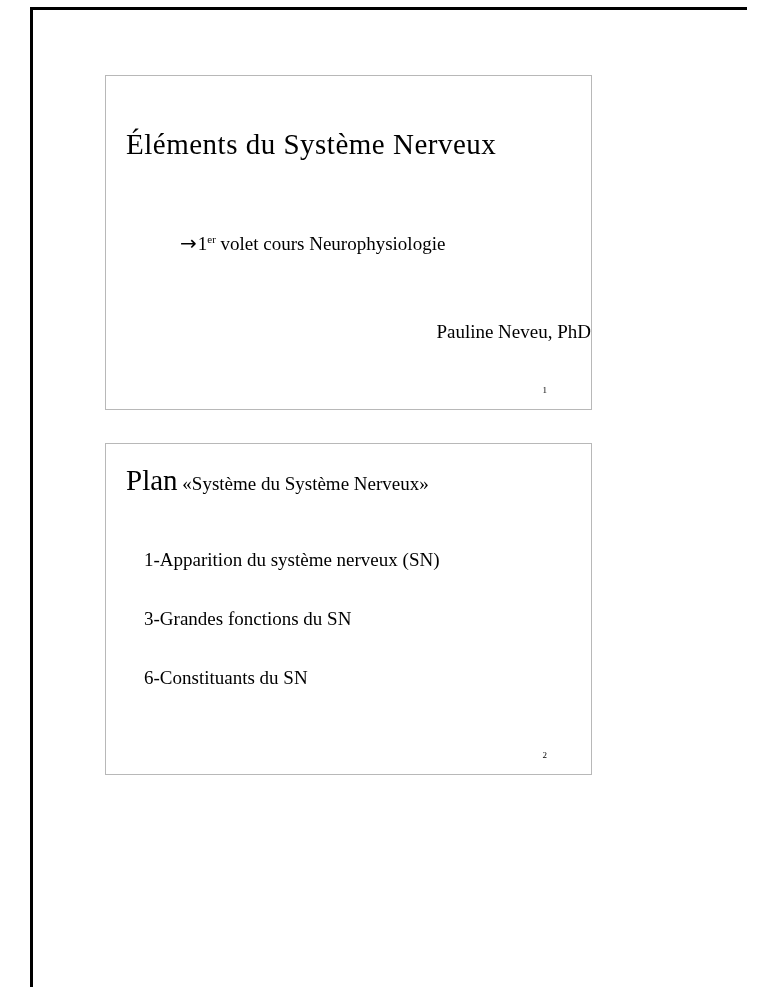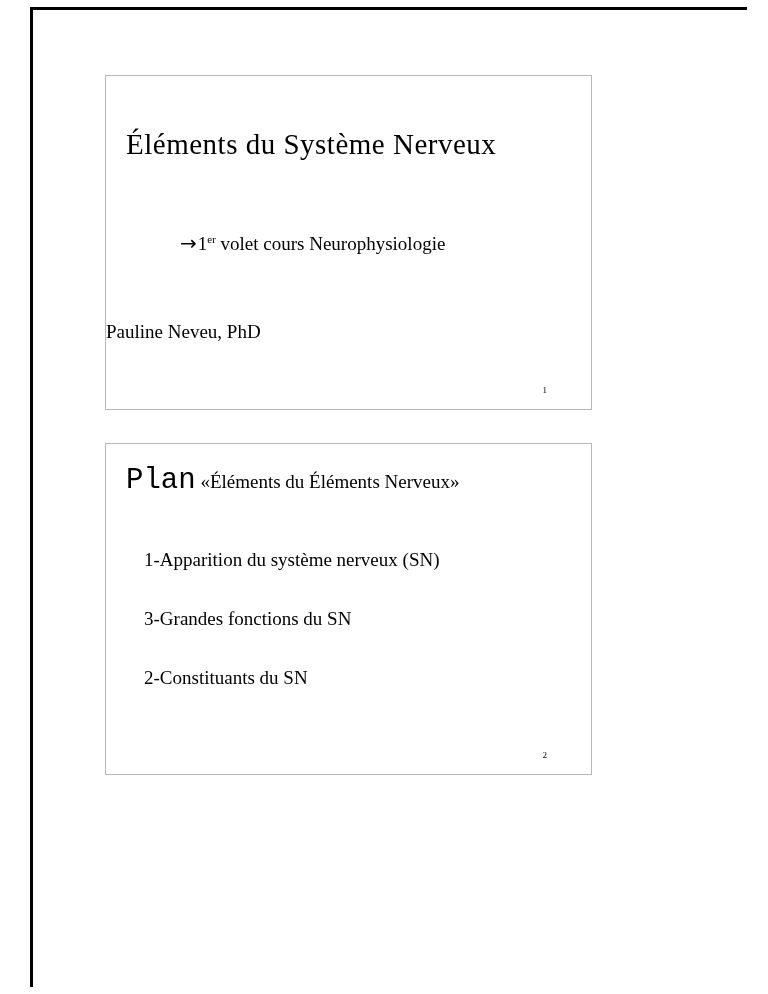--- a/index.html
+++ b/index.html
@@ -61,38 +61,37 @@
   }
   .slide1-subtitle sup {
     font-size: 11px;
     vertical-align: super;
     line-height: 0;
   }
   .slide1-author {
     position: absolute;
     left: 0; top: 245px;
     width: 100%;
-    text-align: left;
+    text-align: right;
     font-size: 19px;
   }
   .page-num {
     position: absolute;
     right: 44px;
     bottom: 14px;
     font-size: 9px;
   }
   .slide2-heading {
     position: absolute;
     left: 20px; top: 20px;
     width: 455px;
     white-space: nowrap;
   }
   .slide2-heading .heading-main {
     font-size: 29px;
-    font-family: Liberation Mono, monospace;
   }
   .slide2-heading .heading-sub {
     font-size: 19px;
   }
   .slide2-list {
     position: absolute;
     left: 38px; top: 105px;
     width: 430px;
   }
   .slide2-list .plan-item {
@@ -116,25 +115,25 @@
       <span class="arrow">→</span><span>1</span><sup>er</sup><span> volet cours Neurophysiologie</span>
     </div>
 
     <div class="slide1-author">Pauline Neveu, PhD</div>
 
     <div class="page-num">1</div>
   </div>
 
   <div class="slide slide-2">
     <div class="slide2-heading">
-      <span class="heading-main">Plan</span><span class="heading-sub"> «Éléments du Éléments Nerveux»</span>
+      <span class="heading-main">Plan</span><span class="heading-sub"> «Système du Système Nerveux»</span>
     </div>
 
     <div class="slide2-list">
       <div class="plan-item">1-Apparition du système nerveux (SN)</div>
       <div class="plan-item">3-Grandes fonctions du SN</div>
-      <div class="plan-item">2-Constituants du SN</div>
+      <div class="plan-item">6-Constituants du SN</div>
     </div>
 
     <div class="page-num">2</div>
   </div>
 
 </div>
 
 </body></html>

